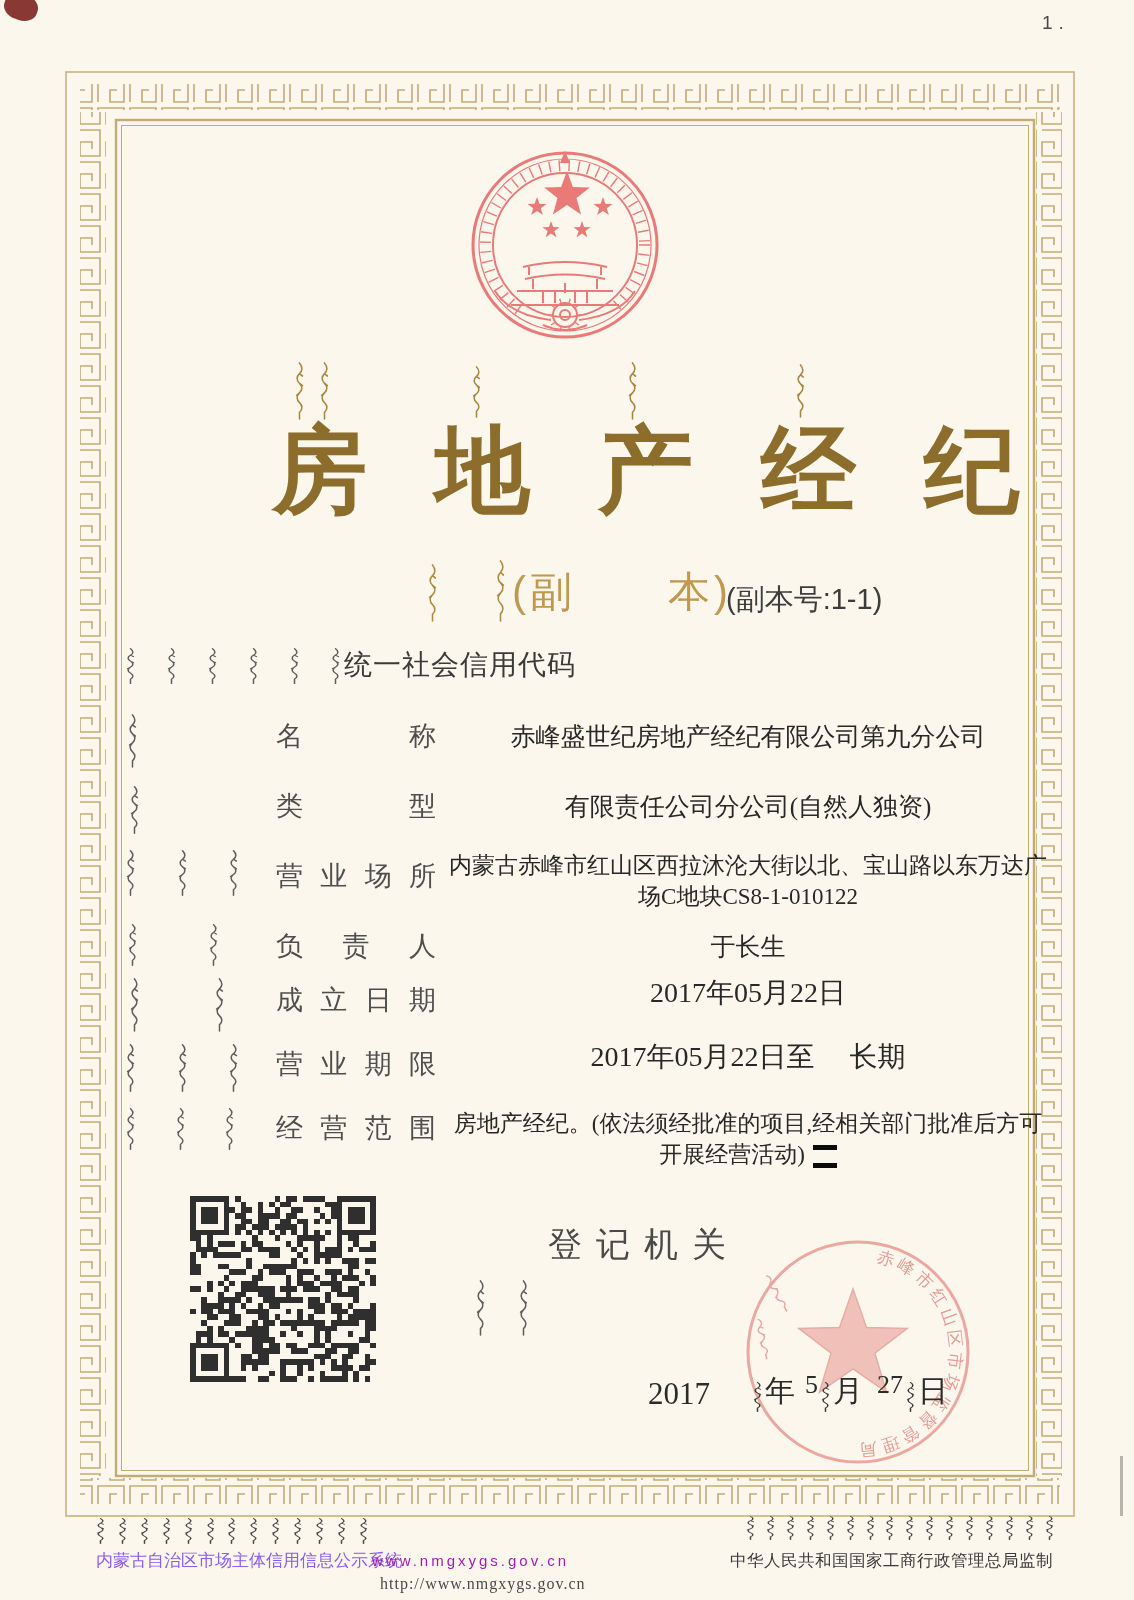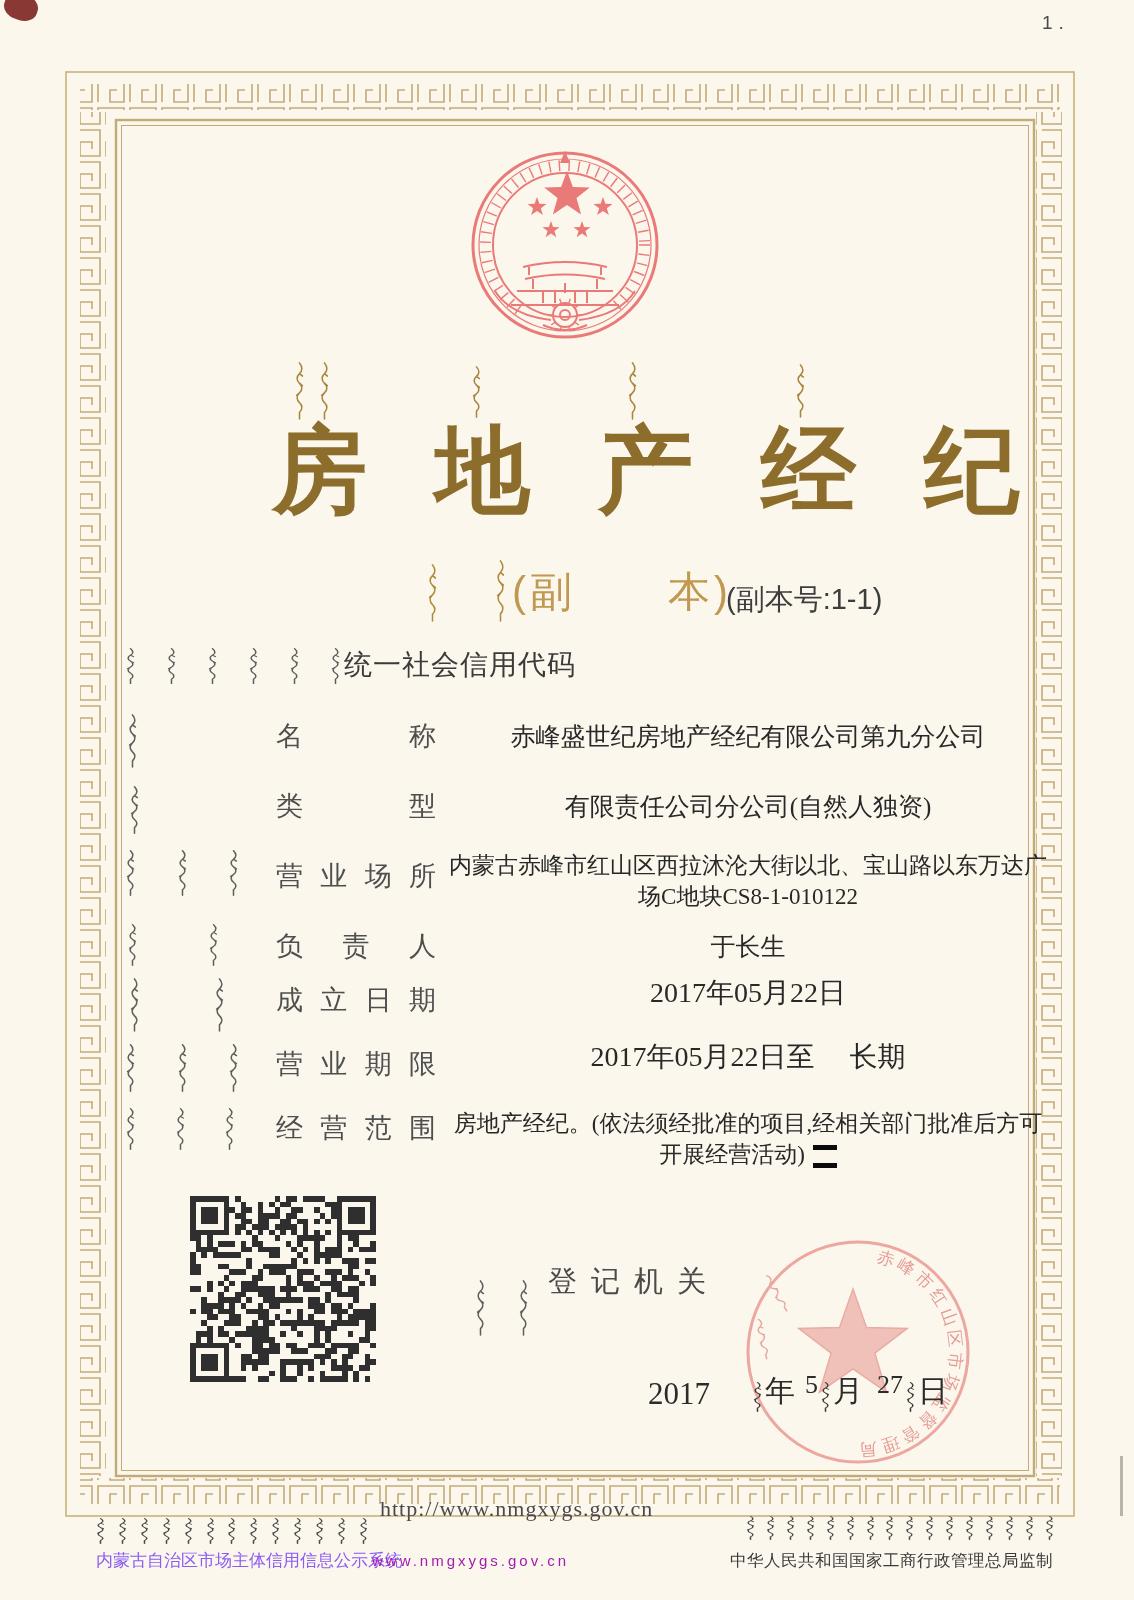--- a/index.html
+++ b/index.html
@@ -27,30 +27,30 @@
   .f-row{position:absolute;left:0;width:1060px;}
   .f-label{position:absolute;left:276px;width:160px;font-size:27px;color:#4f4f4f;top:6px;}
   .justify{display:flex;justify-content:space-between;}
   .f-value{position:absolute;left:448px;width:600px;top:8px;font-size:25px;line-height:34px;color:#282828;
            font-family:"Liberation Serif","DejaVu Serif",serif;text-align:center;}
   .v-small{font-size:23px;line-height:31px;top:4px;}
   .v-date{font-size:28px;top:0;}
   .ink-mark{display:inline-block;width:24px;height:13px;border-top:5px solid #0b0b0b;
             border-bottom:5px solid #0b0b0b;margin-left:8px;vertical-align:middle;}
   
-  .reg-label{position:absolute;left:548px;top:1262px;font-size:29px;color:#4a4a4a;letter-spacing:14px;white-space:nowrap;}
+  .reg-label{position:absolute;left:548px;top:1222px;font-size:34px;color:#4a4a4a;letter-spacing:14px;white-space:nowrap;}
   .date-line{position:absolute;left:648px;top:1368px;display:flex;align-items:flex-end;
              font-family:"Liberation Serif","DejaVu Serif",serif;color:#2b2b2b;height:44px;}
   .date-line .unit{font-size:30px;}
   .date-line .num{font-size:31px;text-align:right;}
   .date-line .raised{font-size:26px;align-self:flex-start;margin-top:2px;}
   .date-line .dsq{width:9px;height:30px;color:#3c3c3c;margin:0 3px;align-self:flex-end;}
   #overlay{position:absolute;left:0;top:0;pointer-events:none;}
   
-  .ft-url{position:absolute;left:380px;top:1496px;font-size:22px;color:#4a4a4a;letter-spacing:1px;
+  .ft-url{position:absolute;left:380px;top:1575px;font-size:16px;color:#4a4a4a;letter-spacing:1px;
           font-family:"Liberation Serif","DejaVu Serif",serif;white-space:nowrap;}
   .ft-sys{position:absolute;left:96px;top:1549px;font-size:17px;color:#8b5cf6;white-space:nowrap;}
   .ft-sys-url{position:absolute;left:372px;top:1552px;font-size:15px;color:#a21caf;letter-spacing:3px;white-space:nowrap;}
   .ft-issuer{position:absolute;left:730px;top:1550px;font-size:16.5px;color:#3a3a3a;letter-spacing:0.5px;white-space:nowrap;}
   
   .blob{position:absolute;left:4px;top:-6px;width:34px;height:26px;background:#7c2220;border-radius:45%;
         transform:rotate(18deg);opacity:.9;}
   .tr-mark{position:absolute;left:1042px;top:12px;font-size:19px;color:#4a4a4a;letter-spacing:6px;}
   .edge-dash{position:absolute;left:1120px;top:1456px;width:3px;height:60px;background:#b9b4ab;}
 </style>

